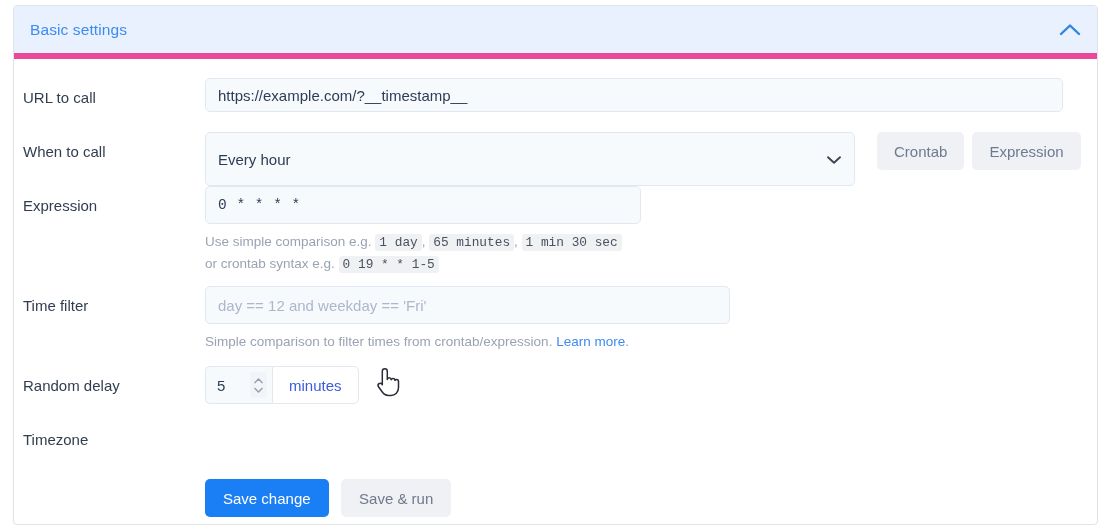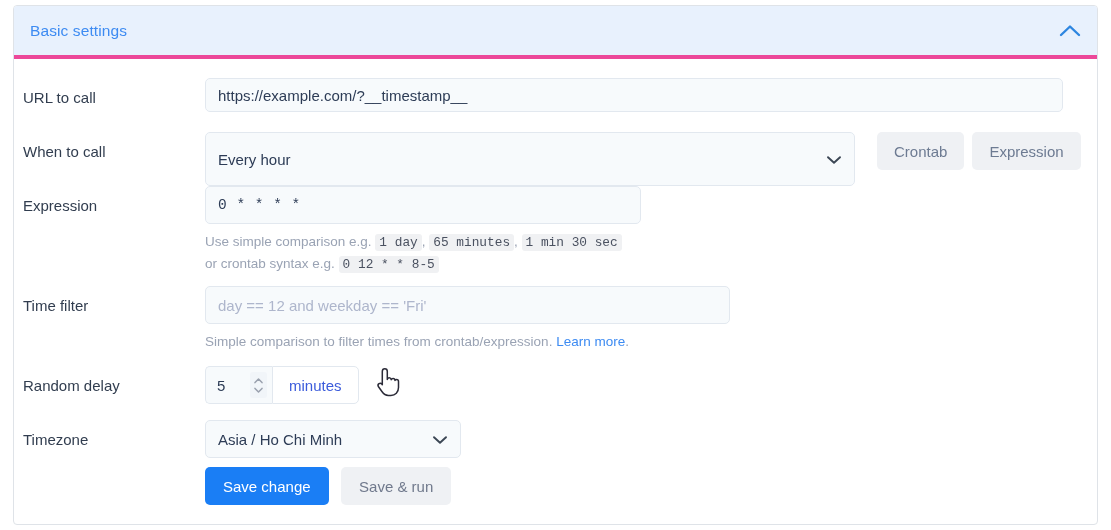--- a/index.html
+++ b/index.html
@@ -26,21 +26,21 @@
     border-radius: 4px;
     box-sizing: border-box;
     overflow: hidden;
   }
 
   
   .panel-header {
     position: relative;
     height: 53px;
     background: #e8f1fd;
-    border-bottom: 4px solid #ec4899;
+    border-bottom: 6px solid #ec4899;
     display: flex;
     align-items: center;
     box-sizing: border-box;
   }
   .panel-title {
     margin-left: 16px;
     font-size: 15.5px;
     color: #3d8bf2;
     letter-spacing: .1px;
   }
@@ -298,21 +298,21 @@
         </div>
         <div class="hint">
           <div>
             <span>Use simple comparison e.g.</span>
             <code>1 day</code>,
             <code>65 minutes</code>,
             <code>1 min 30 sec</code>
           </div>
           <div>
             <span>or crontab syntax e.g.</span>
-            <code>0 12 * * 8-5</code>
+            <code>0 19 * * 1-5</code>
           </div>
         </div>
       </div>
     </div>
 
     <div class="row" style="top:227px;">
       <div class="row-label" style="padding-top:10px;">Time filter</div>
       <div class="row-field">
         <div class="textinput input-timefilter">
           <span>day == 12 and weekday == 'Fri'</span>
@@ -339,33 +339,23 @@
               </svg>
             </span>
           </div>
           <button class="unit-btn">minutes</button>
         </div>
       </div>
     </div>
 
     <div class="row" style="top:361px;">
       <div class="row-label" style="padding-top:10px;">Timezone</div>
-      <div class="row-field">
-        <div class="textinput select-tz">
-          <span>Asia / Ho Chi Minh</span>
-          <span class="chev">
-            <svg width="16" height="10" viewBox="0 0 16 10" fill="none">
-              <path d="M2 2.2 L8 7.8 L14 2.2" stroke="#3b4654" stroke-width="1.9" stroke-linecap="round" stroke-linejoin="round"></path>
-            </svg>
-          </span>
-        </div>
-      </div>
-    </div>
-
-    <div class="row" style="top:408px;">
+    </div>
+
+    <div class="row" style="top:420px;">
       <div class="row-label"></div>
       <div class="row-field">
         <button class="btn-primary">Save change</button>
         <button class="btn-secondary">Save &amp; run</button>
       </div>
     </div>
 
   </div>
 </div>
 

